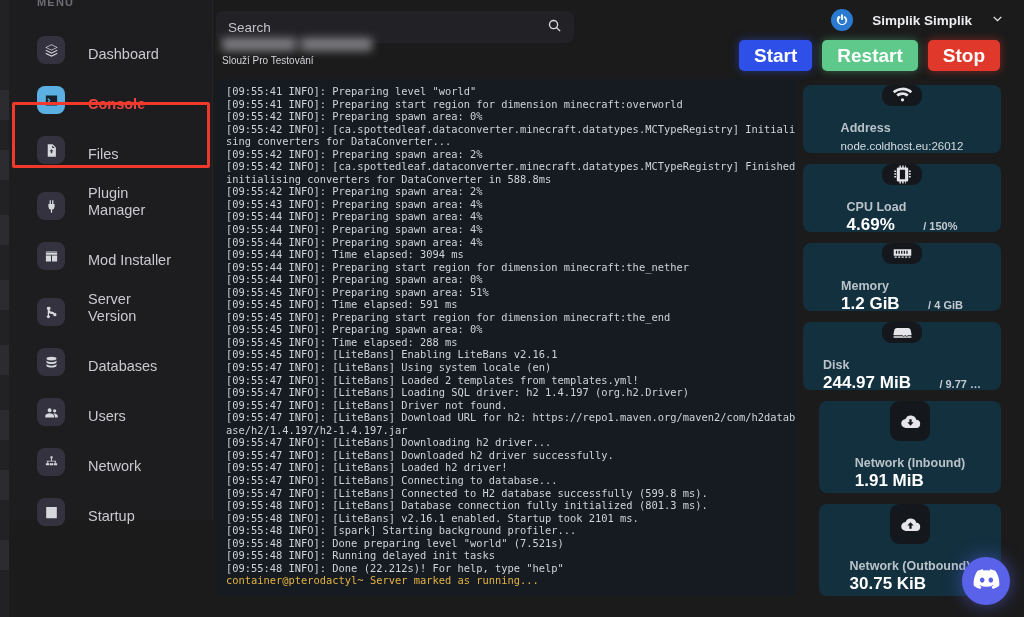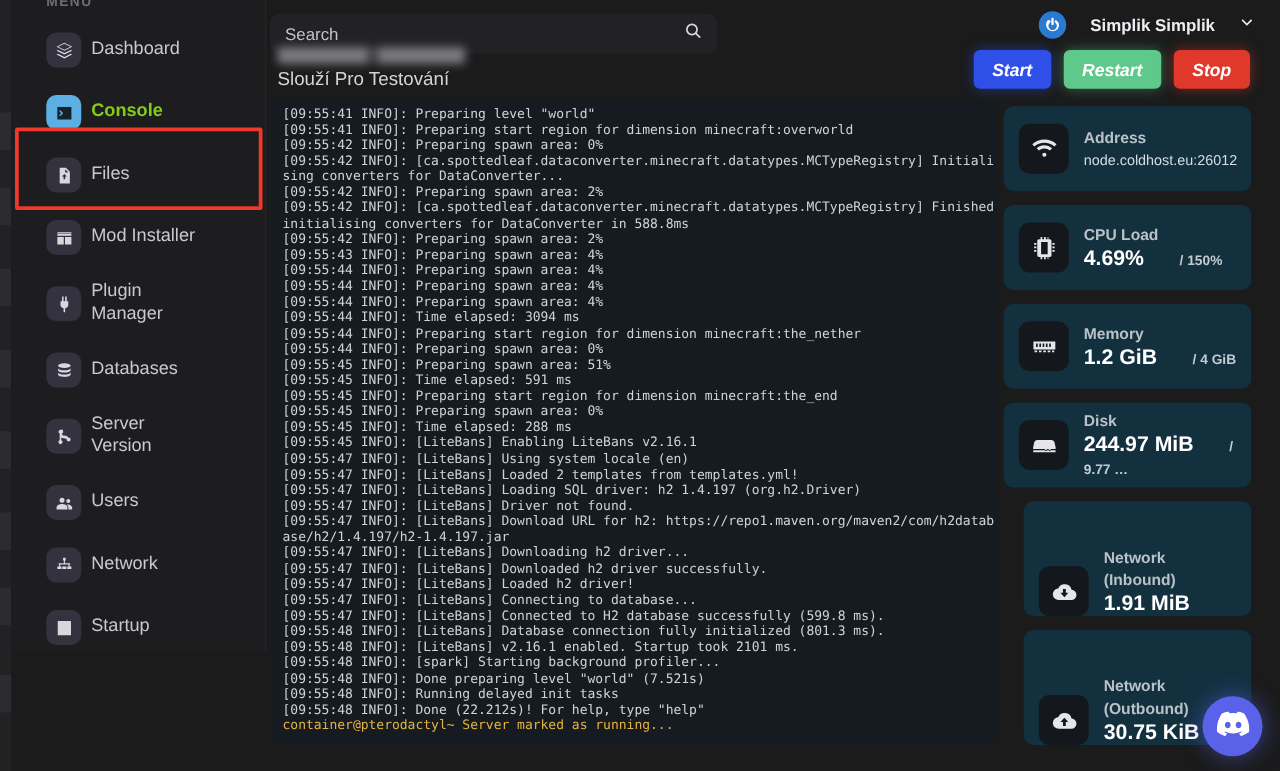--- a/index.html
+++ b/index.html
@@ -26,38 +26,38 @@
     background: #1d1d1f;
     border-right: 1px solid #252528;
   }
   .menu-label {
     position: absolute; left: 28px; top: -4px;
     font-size: 11px; letter-spacing: 1.2px; font-weight: 700;
     color: #6d6d75;
   }
   .nav { position: absolute; left: 0; top: 16px; width: 204px; }
   .nav-item {
-    display: flex; align-items: center; gap: 8px;
+    display: flex; align-items: flex-end; gap: 23px;
     height: 48px; padding-left: 28px; margin-bottom: 2px;
     cursor: pointer;
   }
   .nav-item.tall { height: 54px; }
   .nav-icon {
     width: 28px; height: 28px; min-width: 28px; border-radius: 8px;
     background: #33323e;
     display: flex; align-items: center; justify-content: center;
   }
   .nav-icon svg { width: 15px; height: 15px; fill: #d7d7de; }
   .nav-item.active .nav-icon { background: #5bafe3; }
   .nav-item.active .nav-icon svg { fill: #15222c; }
   .nav-text {
     font-size: 14.5px; color: #c9c9cf; line-height: 1.22;
     white-space: pre-line;
   }
-  .nav-item.active .nav-text { color: #84cc16; font-weight: 700; }
+  .nav-item.active .nav-text { color: #ef4444; font-weight: 700; }
 
   
   .highlight-box {
     position: absolute; left: 12px; top: 102px; width: 198px; height: 66px;
     border: 3px solid #f0392b; border-radius: 2px;
     pointer-events: none;
   }
 
   
   .search-bar {
@@ -73,21 +73,21 @@
   .search-icon svg { width: 15px; height: 15px; fill: none; stroke: #d9d9de; stroke-width: 2.2; }
 
   .server-title-blur {
     position: absolute; left: 222px; top: 38px;
     width: 150px; height: 13px;
     background: linear-gradient(90deg,#8e8e94 0%,#8e8e94 48%, transparent 50%, #8e8e94 55%, #8e8e94 100%);
     filter: blur(4px); opacity: .85; border-radius: 2px;
   }
   .server-subtitle {
     position: absolute; left: 222px; top: 55px;
-    font-size: 15px; color: #d3d3d9;
+    font-size: 10px; color: #d3d3d9;
   }
 
   .user-menu {
     position: absolute; right: 20px; top: 9px;
     display: flex; align-items: center; gap: 19px; cursor: pointer;
   }
   .avatar {
     width: 22px; height: 22px; border-radius: 50%;
     background: #2a7ad1; display: flex; align-items: center; justify-content: center;
   }
@@ -95,25 +95,24 @@
   .user-name { font-size: 13.5px; color: #ececf1; font-weight: 700; }
   .chev svg { width: 13px; height: 13px; fill: none; stroke: #ececf1; stroke-width: 2.4; }
 
   .power-buttons {
     position: absolute; right: 24px; top: 40px;
     display: flex; gap: 10px;
   }
   .pbtn {
     height: 31px; min-width: 60px; padding: 0 15px;
     border: none; border-radius: 5px; cursor: pointer;
-    font-size: 14px; font-weight: 700; color: #fff;
+    font-size: 19px; font-weight: 700; color: #fff;
     font-family: "Liberation Sans", sans-serif;
     display: flex; align-items: center; justify-content: center;
     filter: blur(0.35px);
-    font-style: italic;
   }
   .pbtn.start   { background: #2e50e8; box-shadow: 0 0 10px rgba(46,80,232,.5); }
   .pbtn.restart { background: #5fc88b; box-shadow: 0 0 10px rgba(95,200,139,.45); }
   .pbtn.stop    { background: #e0392c; box-shadow: 0 0 10px rgba(224,57,44,.5); }
 
   
   .console {
     position: absolute; left: 216px; top: 79px;
     width: 581px; height: 517px;
     background: #161b21; border-radius: 5px;
@@ -127,23 +126,23 @@
   }
   .console .prompt { color: #e3b341; }
 
   
   .stats {
     position: absolute; left: 803px; top: 85px; width: 198px;
   }
   .stat-card {
     background: #13303f; border-radius: 8px;
     height: 68px; margin-bottom: 11px;
-    display: flex; align-items: center; padding: 0 12px; gap: 12px;
-  }
-  .stat-card.tall { height: 92px; align-items: flex-end; margin-left: 16px; }
+    display: flex; align-items: center; padding: 0 12px; gap: 12px; flex-direction: column;
+  }
+  .stat-card.tall { height: 92px; align-items: center; margin-left: 16px; }
   .stat-icon {
     width: 40px; height: 40px; min-width: 40px; border-radius: 9px;
     background: #14181c; display: flex; align-items: center; justify-content: center;
   }
   .stat-icon svg { width: 21px; height: 21px; fill: #e6e6ea; }
   .stat-label { font-size: 12.5px; color: #b9c2c8; font-weight: 700; line-height: 1.22; }
   .stat-value { font-size: 17px; color: #ffffff; font-weight: 700; margin-top: 1px; }
   .stat-value.small { font-size: 11.5px; font-weight: 400; color: #d4dce1; margin-top: 3px; }
   .stat-sub { font-size: 11px; color: #c3cbd1; font-weight: 700; padding-left: 24px; }
 
@@ -198,54 +197,54 @@
           <span class="nav-text">Console</span>
         </div>
         <div class="nav-item">
           <span class="nav-icon">
             <svg viewBox="0 0 24 24">
               <path d="M6 2h8l5 5v15H6V2zm7 1.8V8h4.2L13 3.8zM12 10l-3.2 3.2h2.1v3.3h2.2v-3.3h2.1L12 10z"></path>
             </svg>
           </span>
           <span class="nav-text">Files</span>
         </div>
-        <div class="nav-item">
-          <span class="nav-icon">
-            <svg viewBox="0 0 24 24">
-              <path d="M3 6h18v3H3V6zm0 4.5h8.2V20H3v-9.5zm9.8 0H21V20h-8.2v-9.5zM3 4h18v1.2H3V4z"></path>
-            </svg>
-          </span>
-          <span class="nav-text">Mod Installer</span>
-        </div>
         <div class="nav-item tall">
           <span class="nav-icon">
             <svg viewBox="0 0 24 24">
               <path d="M9 2v6H7v4a5 5 0 0 0 4 4.9V22h2v-5.1A5 5 0 0 0 17 12V8h-2V2h-2v6h-2V2H9z"></path>
             </svg>
           </span>
           <span class="nav-text">Plugin
 Manager</span>
         </div>
         <div class="nav-item">
           <span class="nav-icon">
             <svg viewBox="0 0 24 24">
+              <path d="M3 6h18v3H3V6zm0 4.5h8.2V20H3v-9.5zm9.8 0H21V20h-8.2v-9.5zM3 4h18v1.2H3V4z"></path>
+            </svg>
+          </span>
+          <span class="nav-text">Mod Installer</span>
+        </div>
+        <div class="nav-item tall">
+          <span class="nav-icon">
+            <svg viewBox="0 0 24 24">
+              <path d="M7 3a2.5 2.5 0 0 0-1 4.8v8.4a2.5 2.5 0 1 0 2 0v-3.4c.7.6 1.6 1 2.6 1.1l2.4.3c1 .1 1.7.6 2 1.3A2.5 2.5 0 1 0 17 13a3.9 3.9 0 0 0-3.4-2.4l-2.4-.3C9.9 10.1 9 9.2 9 7.9V7.8A2.5 2.5 0 0 0 7 3z"></path>
+            </svg>
+          </span>
+          <span class="nav-text">Server
+Version</span>
+        </div>
+        <div class="nav-item">
+          <span class="nav-icon">
+            <svg viewBox="0 0 24 24">
               <ellipse cx="12" cy="5.6" rx="8" ry="3"></ellipse>
               <path d="M4 8.5v3c0 1.6 3.6 3 8 3s8-1.4 8-3v-3c0 1.6-3.6 3-8 3s-8-1.4-8-3zm0 5.5v3c0 1.7 3.6 3 8 3s8-1.3 8-3v-3c0 1.7-3.6 3-8 3s-8-1.3-8-3z"></path>
             </svg>
           </span>
           <span class="nav-text">Databases</span>
-        </div>
-        <div class="nav-item tall">
-          <span class="nav-icon">
-            <svg viewBox="0 0 24 24">
-              <path d="M7 3a2.5 2.5 0 0 0-1 4.8v8.4a2.5 2.5 0 1 0 2 0v-3.4c.7.6 1.6 1 2.6 1.1l2.4.3c1 .1 1.7.6 2 1.3A2.5 2.5 0 1 0 17 13a3.9 3.9 0 0 0-3.4-2.4l-2.4-.3C9.9 10.1 9 9.2 9 7.9V7.8A2.5 2.5 0 0 0 7 3z"></path>
-            </svg>
-          </span>
-          <span class="nav-text">Server
-Version</span>
         </div>
         <div class="nav-item">
           <span class="nav-icon">
             <svg viewBox="0 0 24 24">
               <path d="M9 11.5a3.2 3.2 0 1 0 0-6.4 3.2 3.2 0 0 0 0 6.4zm8 .3a2.6 2.6 0 1 0 0-5.2 2.6 2.6 0 0 0 0 5.2zM9 13.2c-3 0-7 1.5-7 4.4V20h14v-2.4c0-2.9-4-4.4-7-4.4zm8 .4c-.6 0-1.3.1-2 .2 1.4 1.1 2.2 2.5 2.2 4v2.2H22v-2.2c0-2.5-3.1-4.2-5-4.2z"></path>
             </svg>
           </span>
           <span class="nav-text">Users</span>
         </div>
         <div class="nav-item">

